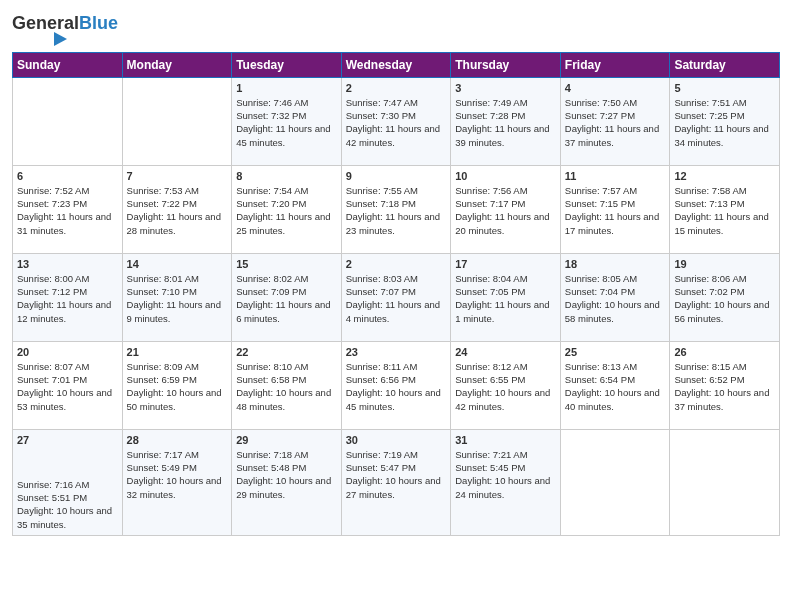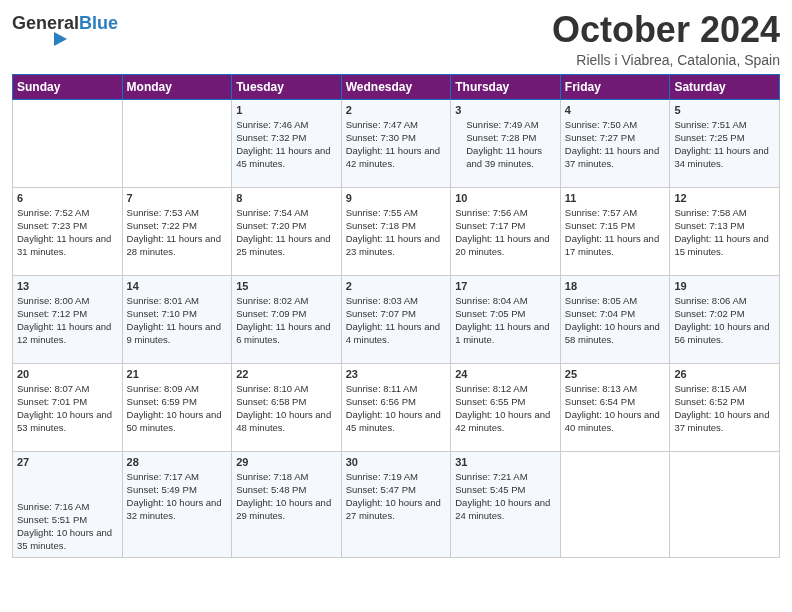--- a/index.html
+++ b/index.html
@@ -90,24 +90,20 @@
   <div class="header">
     <div class="logo">
       <div>
         <div style="font-size:18px;font-weight:bold;color:#333;line-height:1.1;">
           <span style="color:#333;">General</span><span style="color:#2a7fc1;">Blue</span>
         </div>
         <div style="display:flex;align-items:center;margin-top:-2px;">
           <div style="width:0;height:0;border-top:7px solid transparent;border-bottom:7px solid transparent;border-left:13px solid #2a7fc1;margin-left:42px;"></div>
         </div>
       </div>
-    </div>
-    <div class="title-block">
-      <div class="month-title">October 2024</div>
-      <div class="subtitle">Riells i Viabrea, Catalonia, Spain</div>
     </div>
   </div>
 
   <table>
     <thead>
       <tr>
         <th>Sunday</th>
         <th>Monday</th>
         <th>Tuesday</th>
         <th>Wednesday</th>
@@ -127,21 +123,21 @@
 Daylight: 11 hours and 45 minutes.</div>
           </td>
           <td>
             <span class="day-num">2</span>
             <div class="cell-info" style="white-space: pre-line;">Sunrise: 7:47 AM
 Sunset: 7:30 PM
 Daylight: 11 hours and 42 minutes.</div>
           </td>
           <td>
             <span class="day-num">3</span>
-            <div class="cell-info" style="white-space: pre-line; margin-left: 11px;">Sunrise: 7:49 AM
+            <div class="cell-info" style="white-space: pre-line;">Sunrise: 7:49 AM
 Sunset: 7:28 PM
 Daylight: 11 hours and 39 minutes.</div>
           </td>
           <td>
             <span class="day-num">4</span>
             <div class="cell-info" style="white-space: pre-line;">Sunrise: 7:50 AM
 Sunset: 7:27 PM
 Daylight: 11 hours and 37 minutes.</div>
           </td>
           <td>

